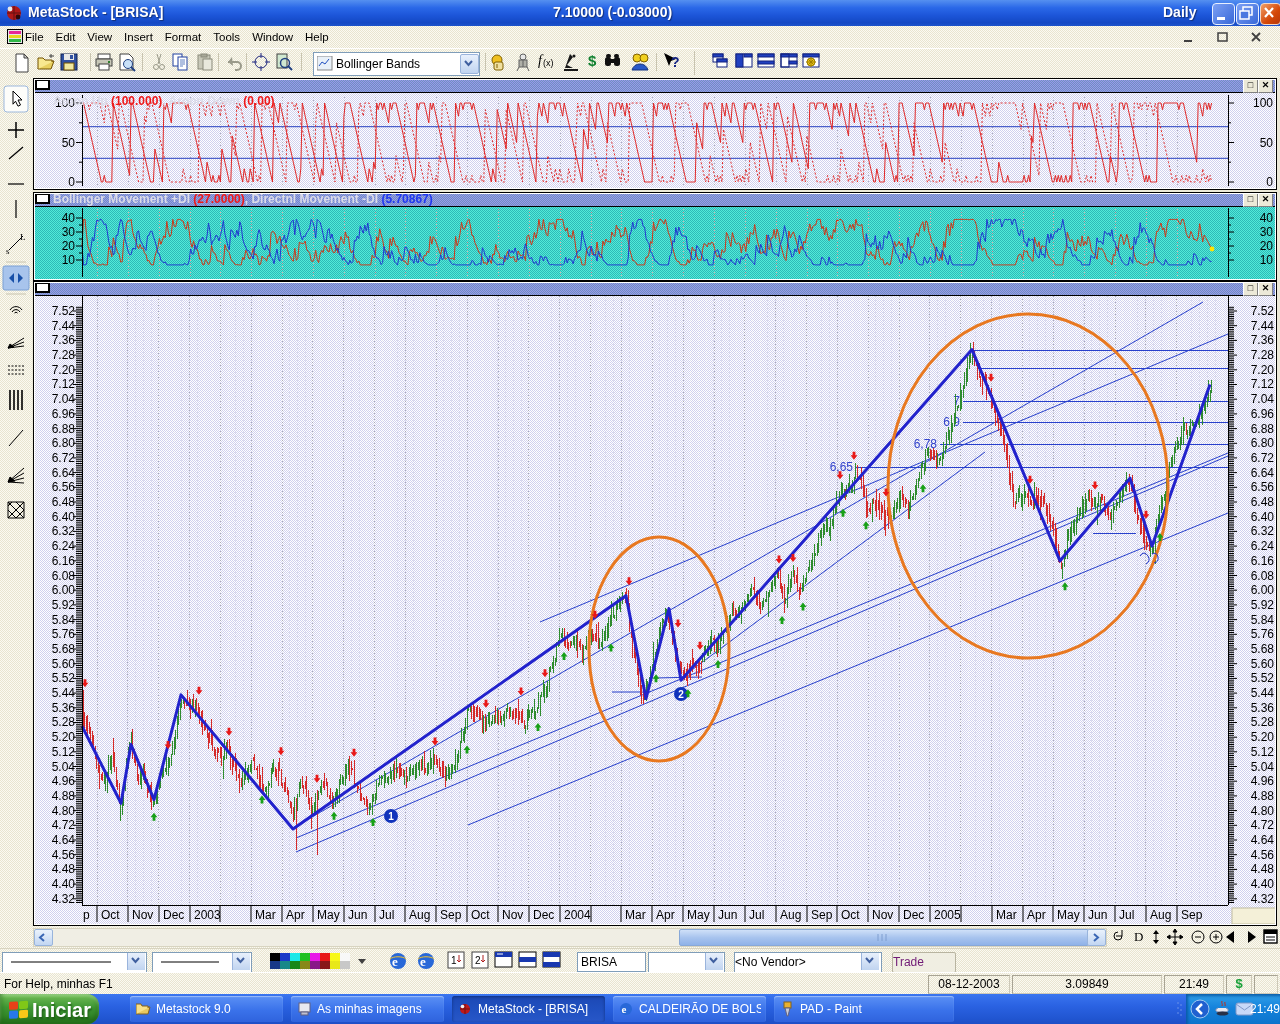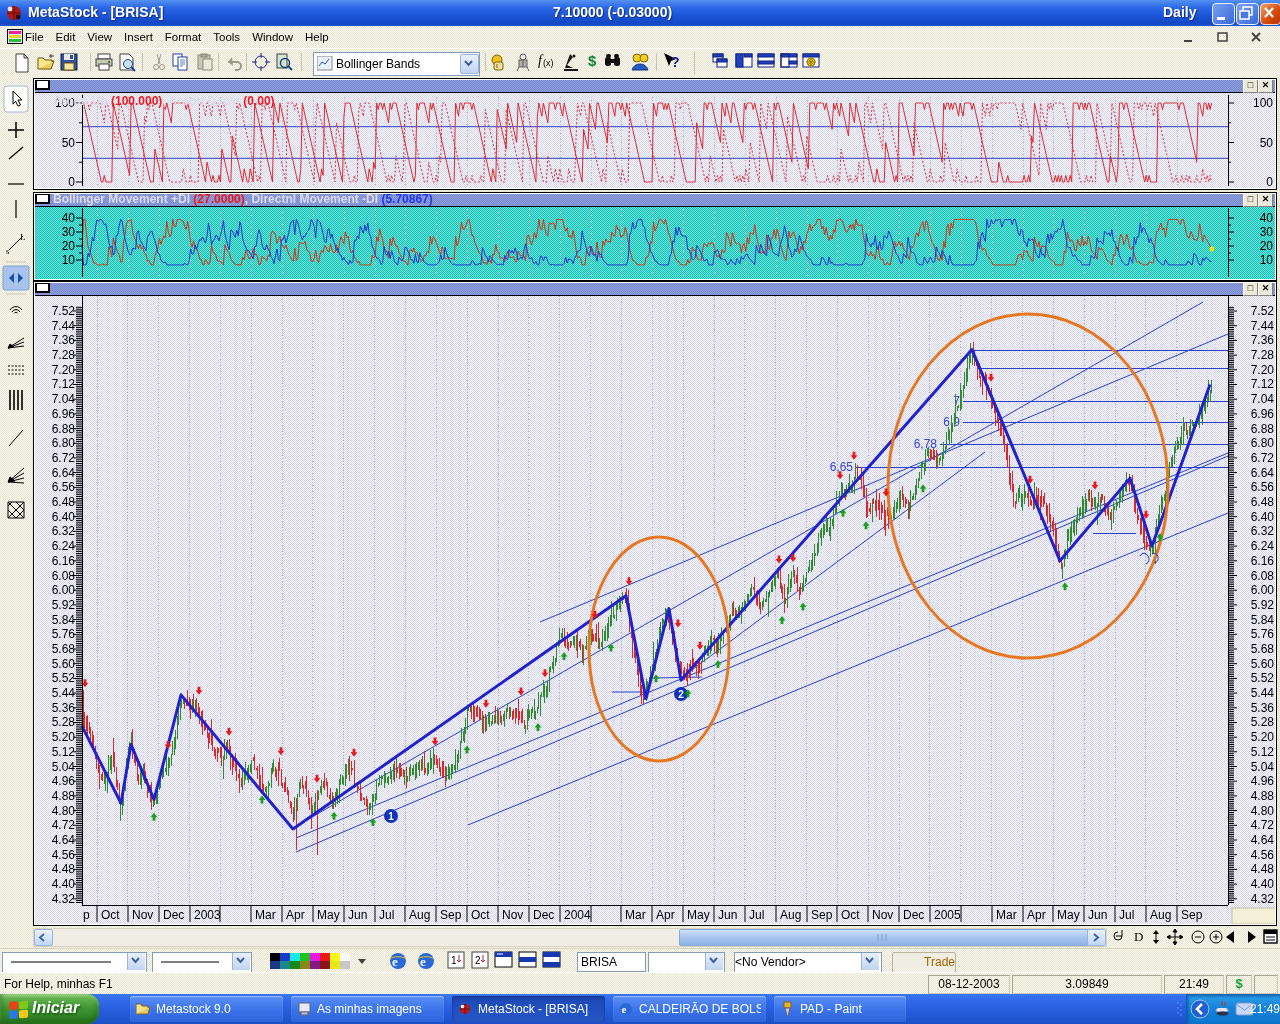--- a/index.html
+++ b/index.html
@@ -1588,21 +1588,21 @@
  </svg>
  <div class="abs" style="left:577px;top:3px;width:64px;height:18px;background:#fff;border:1px solid #7f9db9;font-size:12px;padding-left:3px;line-height:18px">BRISA</div>
  <div class="abs" style="left:648px;top:3px;width:75px;height:19px;background:#fff;border:1px solid #7f9db9">
         <div class="abs" style="left:56px;top:0px;width:17px;height:17px;background:linear-gradient(#e8f0fc,#c0d4f0);border-left:1px solid #9ab4dc"><svg width="15" height="15">
             <path d="M4 5l3.5 4L11 5" fill="none" stroke="#4060a0" stroke-width="2"></path>
           </svg></div>
       </div>
  <div class="abs" style="left:734px;top:3px;width:146px;height:19px;background:#fff;border:1px solid #7f9db9;font-size:12px;line-height:18px">&lt;No Vendor&gt;<div class="abs" style="left:126px;top:0px;width:17px;height:17px;background:linear-gradient(#e8f0fc,#c0d4f0);border-left:1px solid #9ab4dc"><svg width="15" height="15">
             <path d="M4 5l3.5 4L11 5" fill="none" stroke="#4060a0" stroke-width="2"></path>
           </svg></div></div>
- <div class="abs" style="left:892px;top:3px;width:62px;height:19px;background:#f0eee2;border:1px solid #b8b4a0;border-radius:2px;color:#a16207;font-size:12px;text-align:right;line-height:18px">Trade</div>
+ <div class="abs" style="left:892px;top:3px;width:62px;height:19px;background:#f0eee2;border:1px solid #b8b4a0;border-radius:2px;color:#701a75;font-size:12px;text-align:left;line-height:18px">Trade</div>
 </div>
 
 <div class="abs beige" style="left:0;top:972px;width:1280px;height:22px;border-top:1px solid #fff">
  <span class="abs" style="left:4px;top:4px;font-size:12px;color:#000">For Help, minhas F1</span>
  <div class="abs" style="left:928px;top:2px;width:80px;height:17px;border:1px solid #cdc9b8;border-top-color:#a8a494;border-left-color:#a8a494;font-size:12px;text-align:center;line-height:16px">08-12-2003</div>
  <div class="abs" style="left:1012px;top:2px;width:148px;height:17px;border:1px solid #cdc9b8;border-top-color:#a8a494;border-left-color:#a8a494;font-size:12px;text-align:center;line-height:16px">3.09849</div>
  <div class="abs" style="left:1164px;top:2px;width:58px;height:17px;border:1px solid #cdc9b8;border-top-color:#a8a494;border-left-color:#a8a494;font-size:12px;text-align:center;line-height:16px">21:49</div>
  <div class="abs" style="left:1226px;top:2px;width:24px;height:17px;border:1px solid #cdc9b8;border-top-color:#a8a494;border-left-color:#a8a494;font-size:13px;font-weight:bold;color:#18a038;text-align:center;line-height:15px">$</div>
  <div class="abs" style="left:1254px;top:2px;width:22px;height:17px;border:1px solid #cdc9b8;border-top-color:#a8a494;border-left-color:#a8a494;"></div>
 </div>
@@ -1610,21 +1610,21 @@
 <div class="abs" style="left:0;top:994px;width:1280px;height:30px;background:linear-gradient(#3a75ef,#2a62e2 40%,#2156d2 80%,#1e4fc6)">
  <div class="abs" style="left:0;top:0;width:99px;height:30px;border-radius:0 12px 12px 0;background:linear-gradient(#73bf57,#3f9734 45%,#2e8324 85%,#37952b);box-shadow:inset 0 -3px 6px #1d6014, inset 0 2px 3px #a5dd90">
   <svg class="abs" style="left:8px;top:5px" width="22" height="20" viewBox="0 0 22 20">
           <g transform="skewY(-4)">
             <rect x="1" y="3" width="9" height="8" rx="1.5" fill="#e84018"></rect>
             <rect x="11" y="3" width="9" height="8" rx="1.5" fill="#80c818"></rect>
             <rect x="1" y="12" width="9" height="8" rx="1.5" fill="#2878e8"></rect>
             <rect x="11" y="12" width="9" height="8" rx="1.5" fill="#f8c818"></rect>
           </g>
         </svg>
-  <span class="abs" style="left:32px;top:5px;color:#fff;font-weight:bold;font-style:italic;font-size:16px;text-shadow:1px 2px 2px #1d5a14">Iniciar</span>
+  <span class="abs" style="left:32px;top:5px;color:#fff;font-weight:bold;font-size:20px;text-shadow:1px 2px 2px #1d5a14">Iniciar</span>
  </div>
  <div class="abs" style="left:130px;top:2px;width:153px;height:26px;border-radius:3px;background:linear-gradient(#5b90f5,#3a72ea 55%,#2f63dd);box-shadow:inset 0 1px 1px #9cbcf8">
         <svg class="abs" style="left:6px;top:6px" width="15" height="13">
           <path d="M0 12l2-7h12l-2 7z" fill="#e8c860" stroke="#806020"></path>
           <path d="M0 12V2h5l1 2h6v2" fill="#f8e088" stroke="#806020"></path>
         </svg>
         <span class="abs" style="left:26px;top:6px;color:#fff;font-size:12px">Metastock 9.0</span>
       </div>
  <div class="abs" style="left:291px;top:2px;width:153px;height:26px;border-radius:3px;background:linear-gradient(#5b90f5,#3a72ea 55%,#2f63dd);box-shadow:inset 0 1px 1px #9cbcf8">
         <svg class="abs" style="left:6px;top:5px" width="15" height="15">
@@ -1641,21 +1641,21 @@
         </svg>
         <span class="abs" style="left:26px;top:6px;color:#fff;font-size:12px">MetaStock - [BRISA]</span>
       </div>
  <div class="abs" style="left:613px;top:2px;width:153px;height:26px;border-radius:3px;background:linear-gradient(#5b90f5,#3a72ea 55%,#2f63dd);box-shadow:inset 0 1px 1px #9cbcf8">
         <svg class="abs" style="left:6px;top:6px" width="14" height="14">
           <circle cx="7" cy="7" r="6" fill="#2868d8"></circle>
           <text x="2.5" y="11" font-size="11" font-weight="bold" fill="#fff" font-family="Liberation Serif">e</text>
         </svg>
         <span class="abs" style="left:26px;top:6px;color:#fff;font-size:12px;white-space:nowrap;overflow:hidden;max-width:122px;display:inline-block">CALDEIRÃO DE BOLS...</span>
       </div>
- <div class="abs" style="left:774px;top:2px;width:132px;height:26px;border-radius:3px;background:linear-gradient(#5b90f5,#3a72ea 55%,#2f63dd);box-shadow:inset 0 1px 1px #9cbcf8">
+ <div class="abs" style="left:774px;top:2px;width:180px;height:26px;border-radius:3px;background:linear-gradient(#5b90f5,#3a72ea 55%,#2f63dd);box-shadow:inset 0 1px 1px #9cbcf8">
         <svg class="abs" style="left:6px;top:5px" width="15" height="16">
           <rect x="4" y="1" width="7" height="6" fill="#e8b030" stroke="#806020"></rect>
           <path d="M5 7l2 8h1l2-8z" fill="#c8ccd8" stroke="#606080"></path>
         </svg>
         <span class="abs" style="left:26px;top:6px;color:#fff;font-size:12px">PAD - Paint</span>
       </div>
  <svg class="abs" style="left:1176px;top:6px" width="8" height="20">
         <path d="M2 2v2M2 7v2M2 12v2M5 4v2M5 9v2M5 14v2" stroke="#6890e8"></path>
       </svg>
  <div class="abs" style="left:1186px;top:0;width:94px;height:30px;background:linear-gradient(#31a0e8,#1583dc 45%,#0d74cc);box-shadow:inset 2px 2px 3px #0a5ca8">

